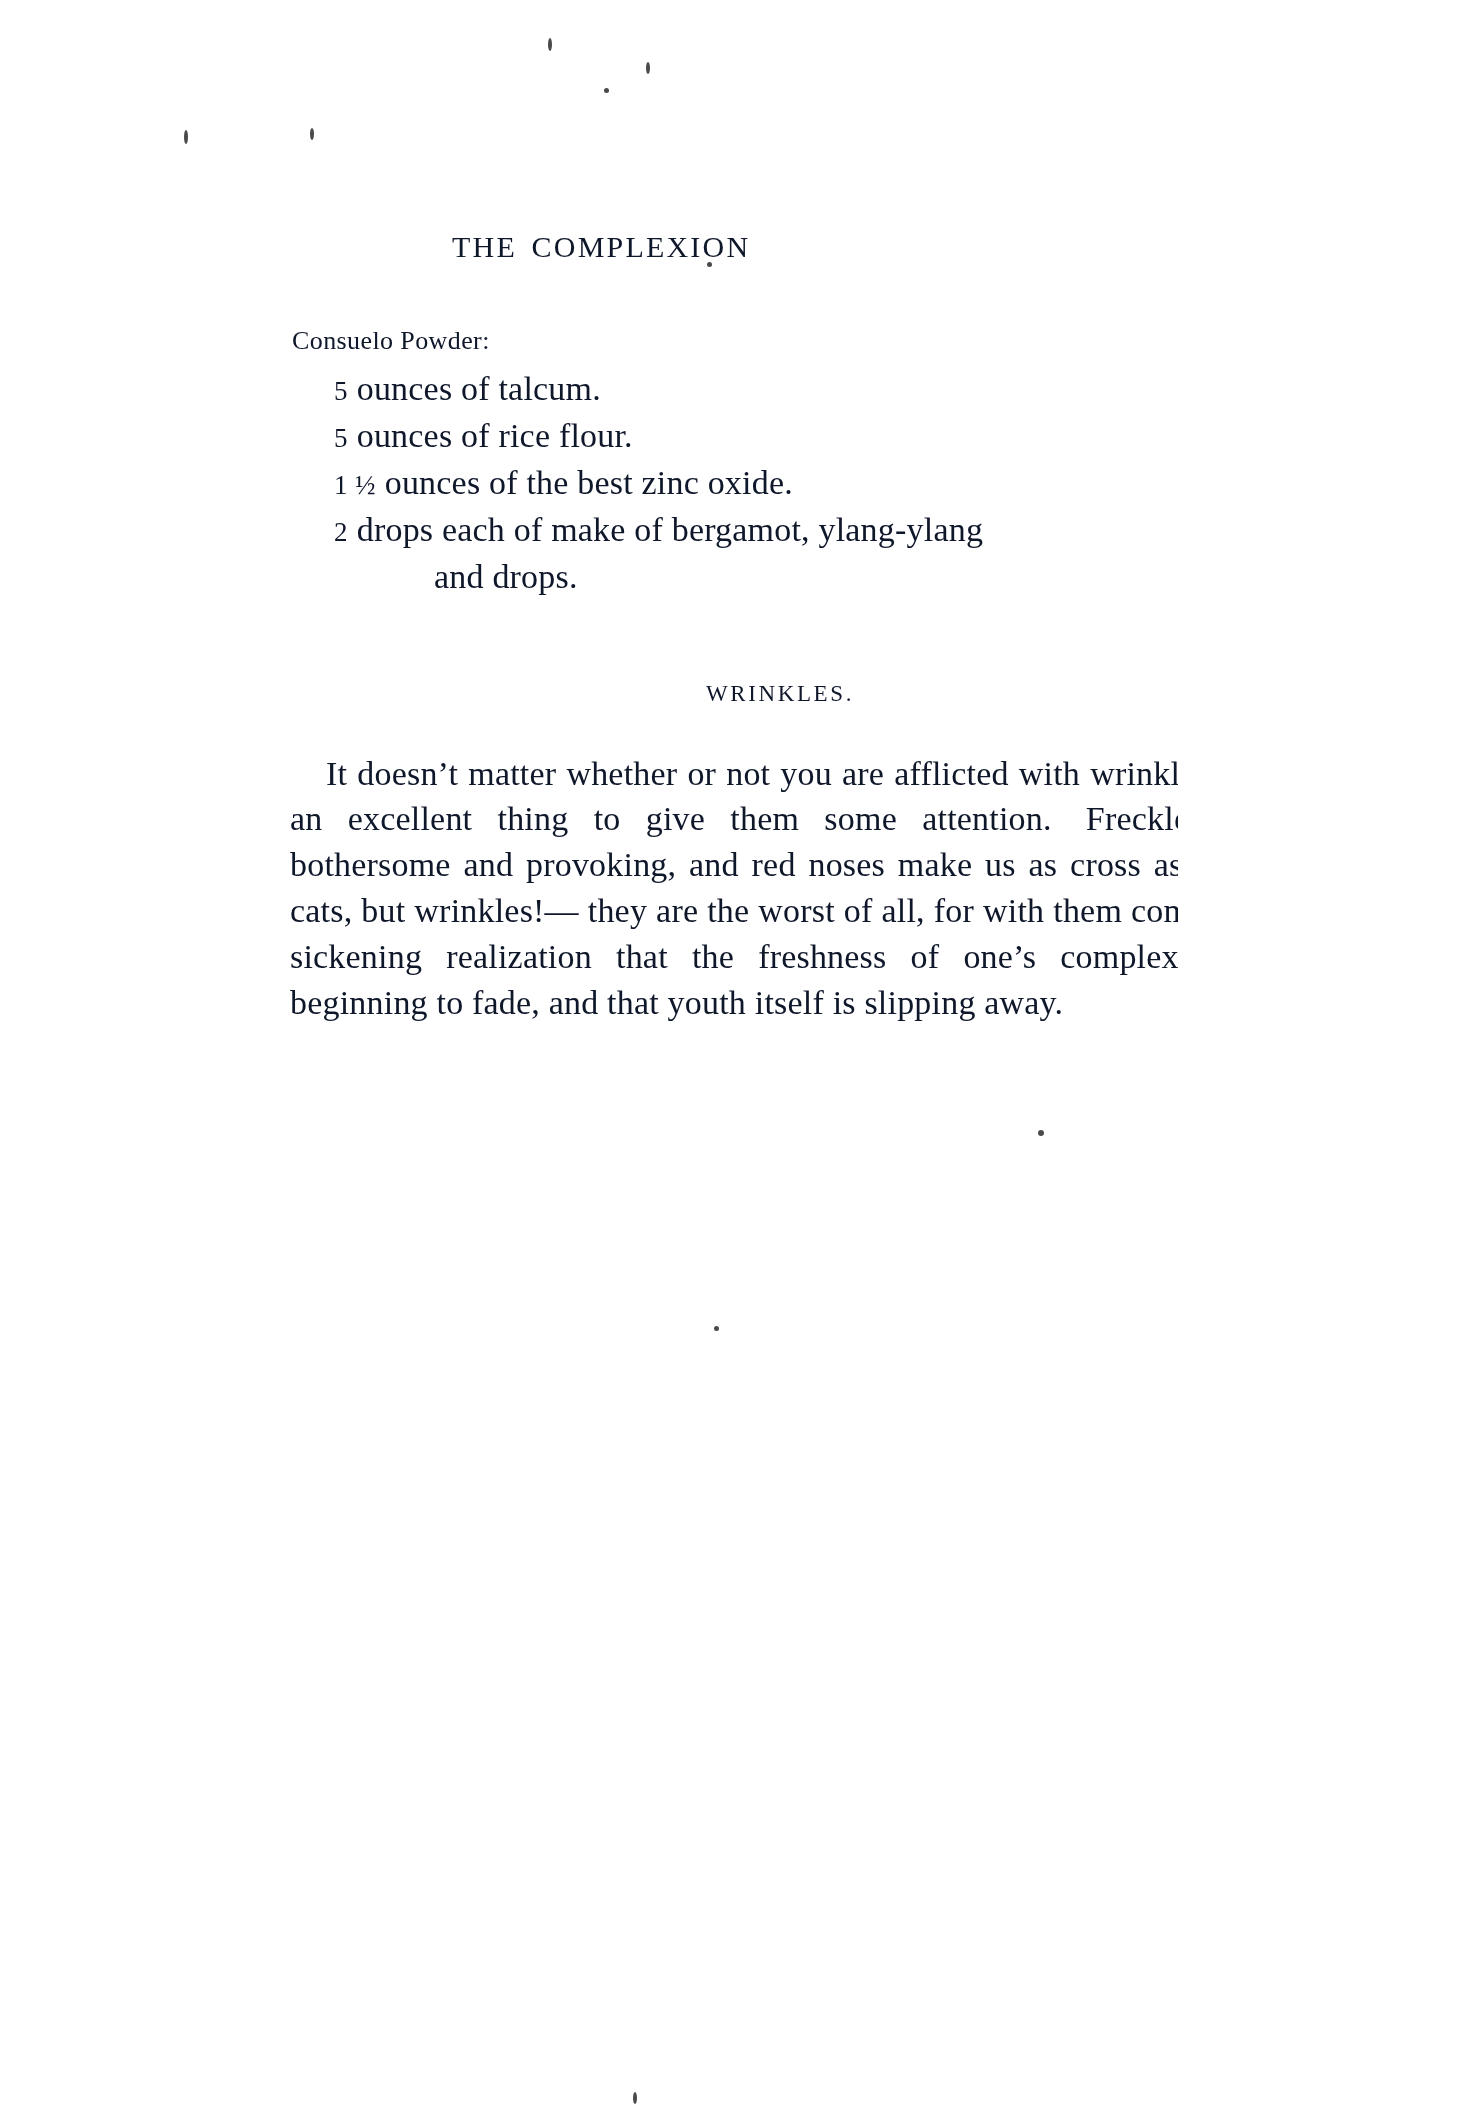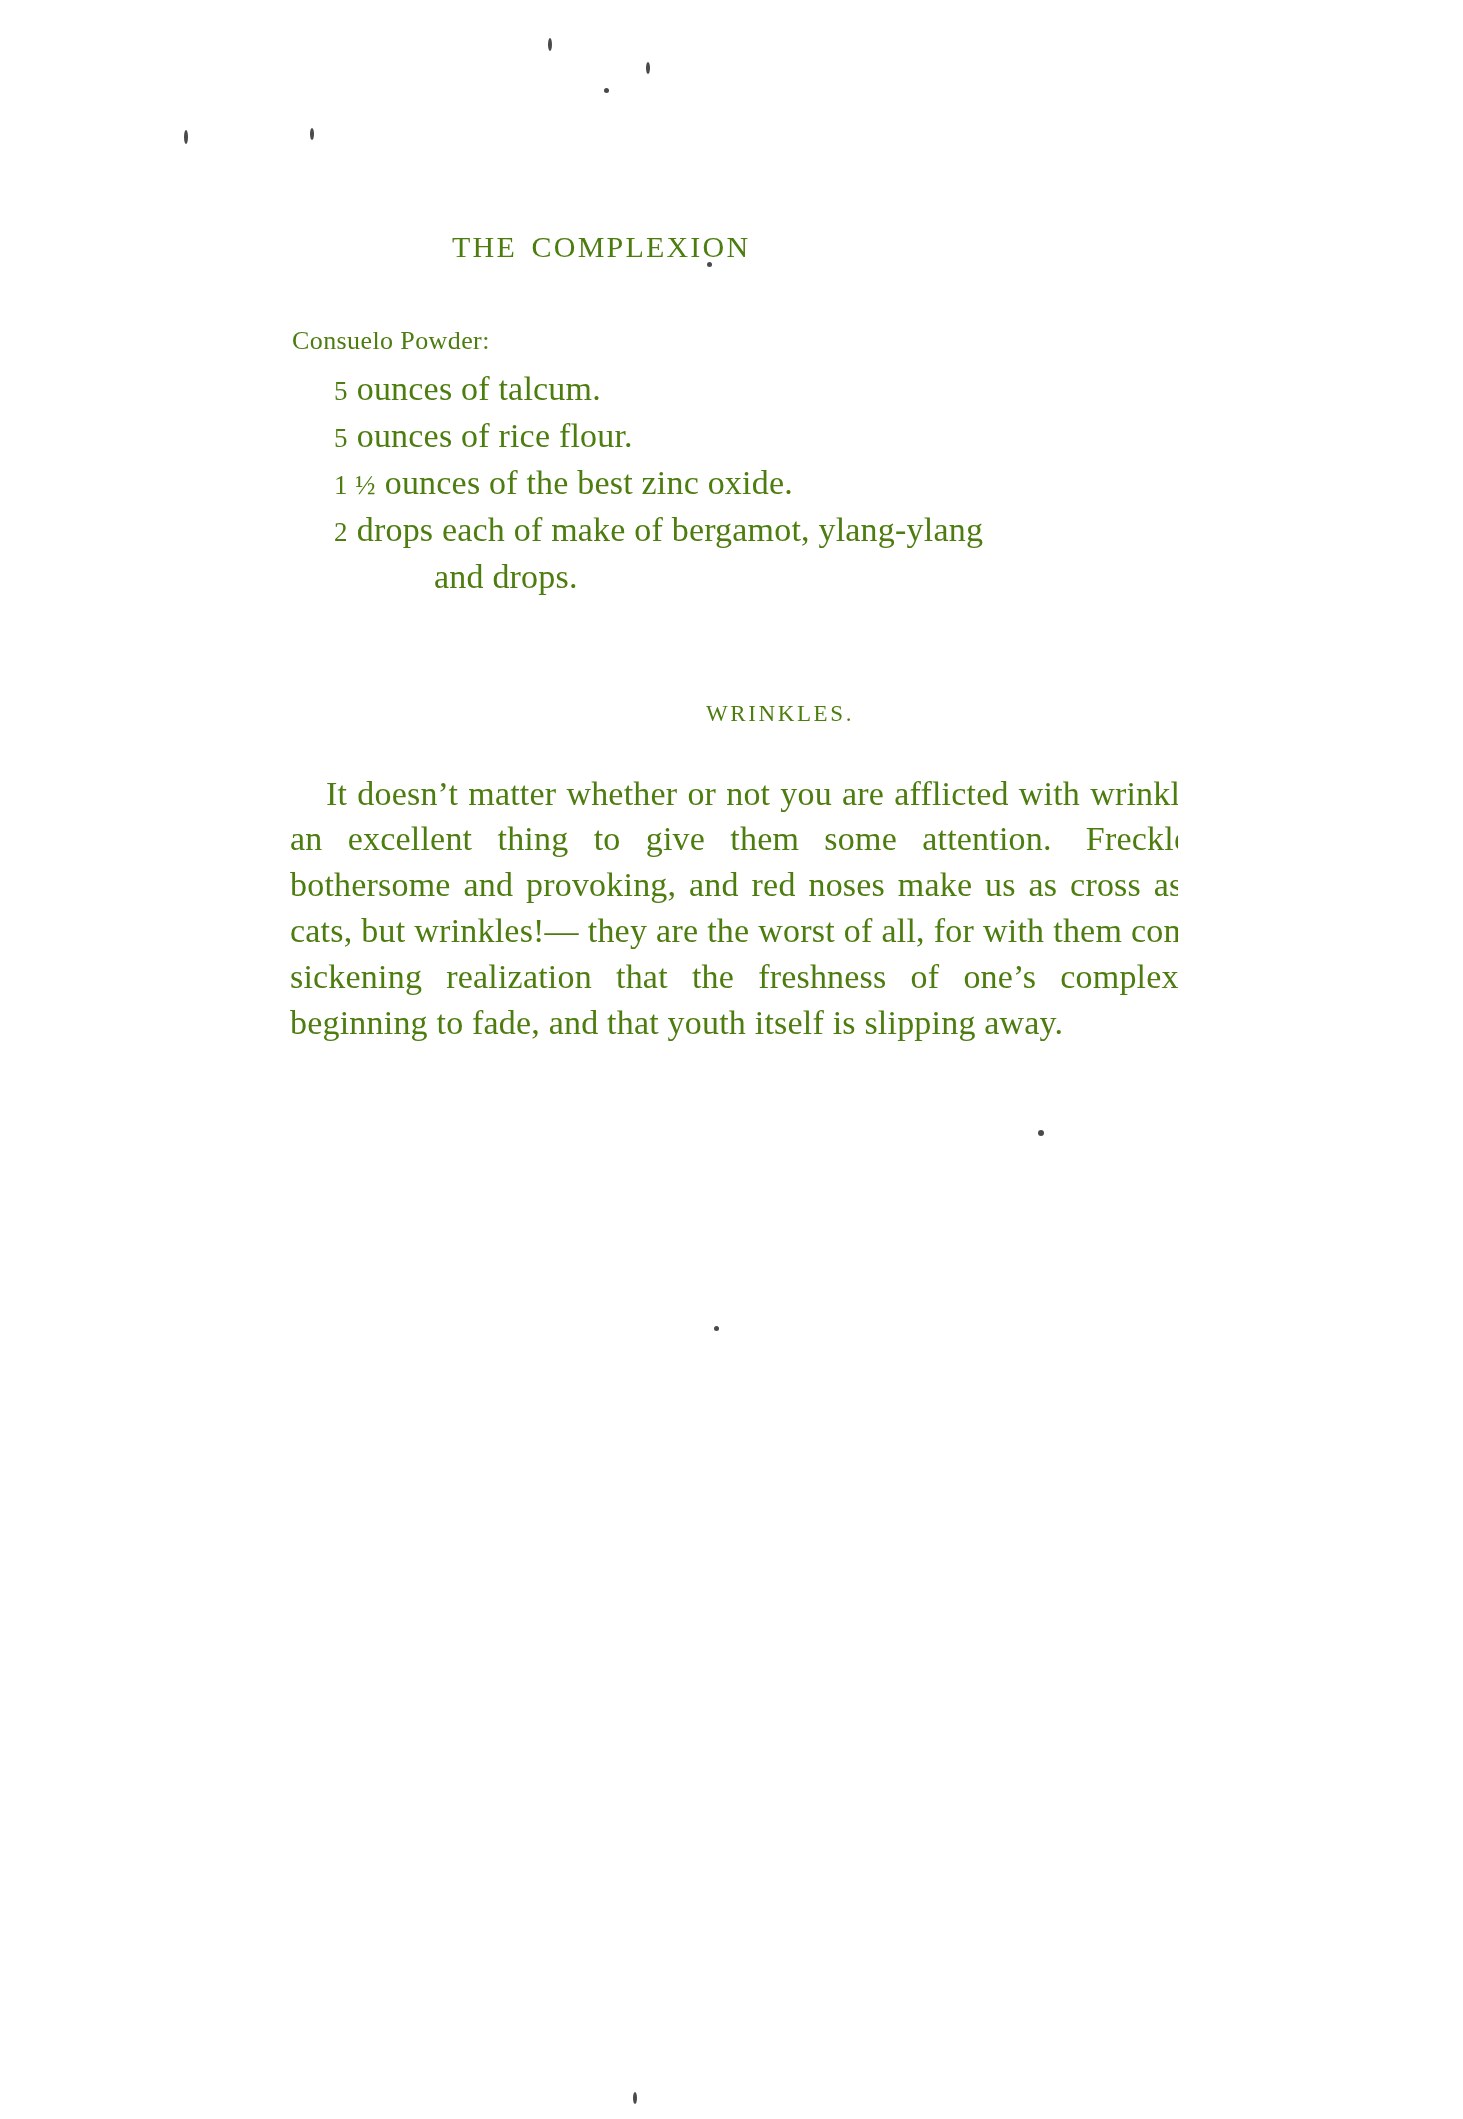--- a/index.html
+++ b/index.html
@@ -6,21 +6,21 @@
     margin: 0;
     padding: 0;
     background: #ffffff;
   }
   .page {
     position: relative;
     width: 1178px;
     height: 2119px;
     background: #ffffff;
     font-family: "Liberation Serif", serif;
-    color: #4d7c0f;
+    color: #0f172a;
     overflow: hidden;
   }
   .content {
     position: absolute;
     left: 290px;
     top: 230px;
     width: 980px;
   }
   .header-row {
     display: flex;
@@ -77,21 +77,21 @@
     margin-top: 48px;
   }
   p.body .indent {
     display: inline-block;
     width: 36px;
   }
   .section-head {
     text-align: center;
     font-size: 23px;
     letter-spacing: 2.6px;
-    margin-top: 100px;
+    margin-top: 80px;
     margin-bottom: 44px;
     font-family: "Liberation Serif", serif;
   }
   .speck {
     position: absolute;
     background: #4a4a4a;
     border-radius: 50%;
   }
 </style>
 </head>

